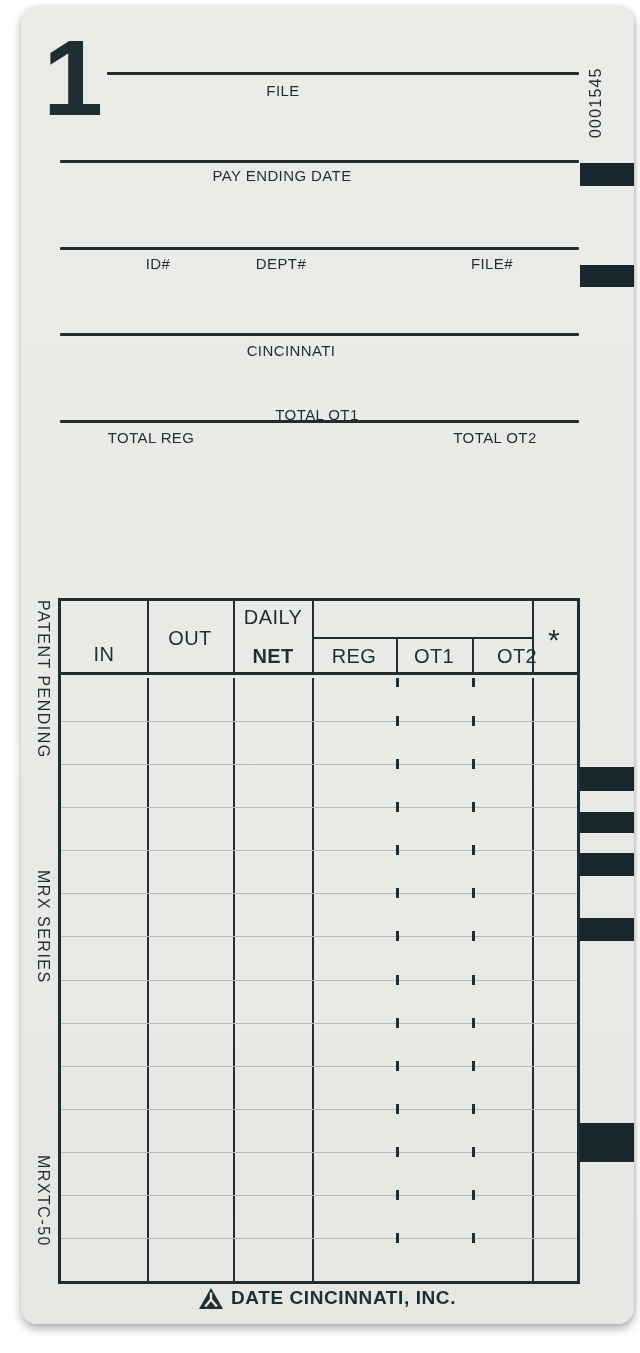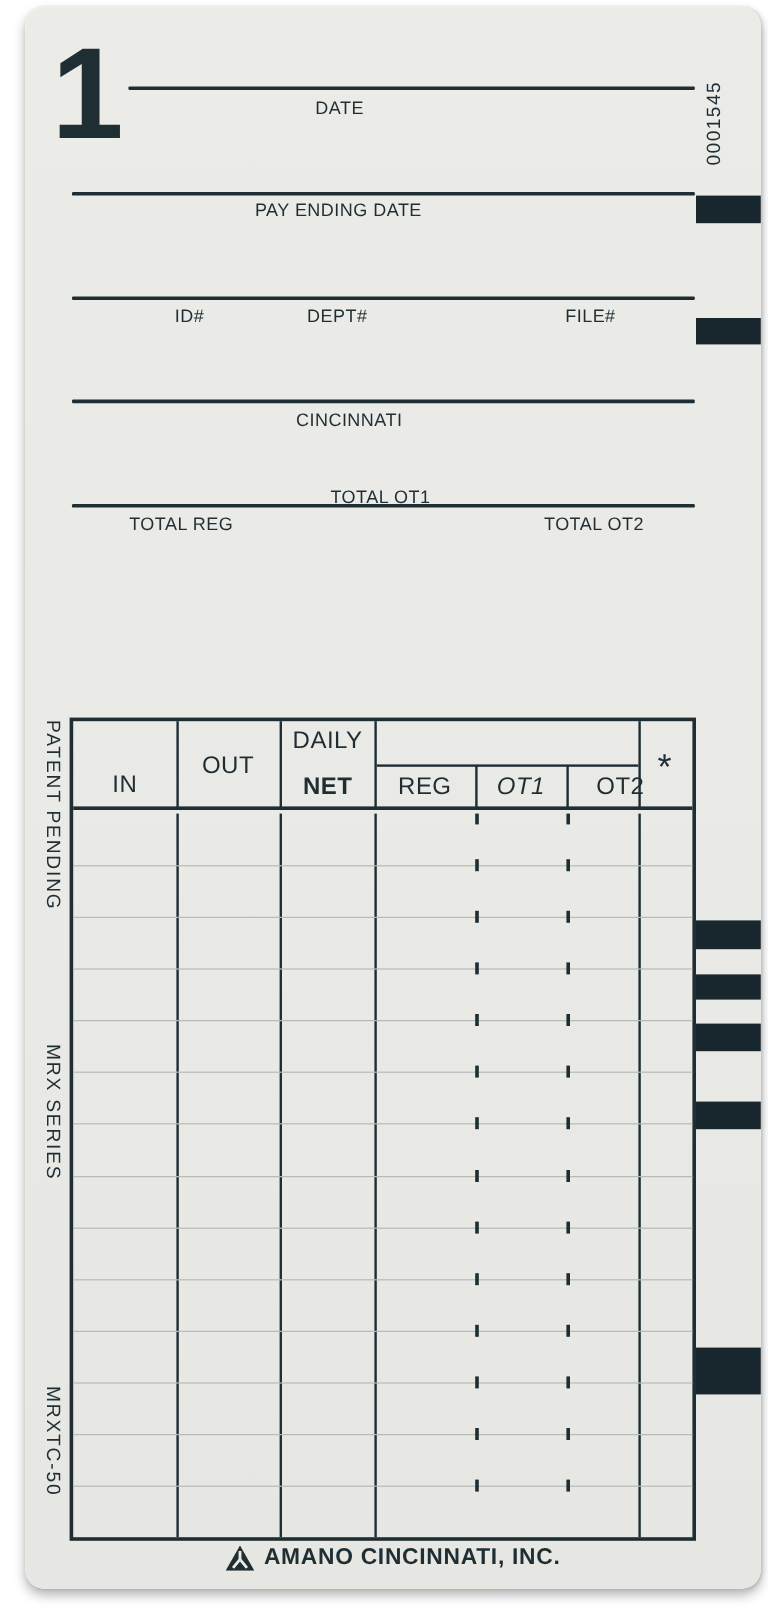--- a/index.html
+++ b/index.html
@@ -58,21 +58,21 @@
 <div class="stage">
   <div class="card">
 
     <div class="big-num">1</div>
 
     <div class="serial">
       <span>0001545</span>
     </div>
 
     <div class="hline" style="left:86px;top:66px;width:472px;"></div>
-    <div class="lbl" style="left:262px;top:76px;">DATE</div>
+    <div class="lbl" style="left:262px;top:76px;">FILE</div>
 
     <div class="hline" style="left:39px;top:154px;width:519px;"></div>
     <div class="lbl" style="left:261px;top:161px;">PAY ENDING DATE</div>
 
     <div class="hline" style="left:39px;top:241px;width:519px;"></div>
     <div class="lbl" style="left:137px;top:249px;">ID#</div>
     <div class="lbl" style="left:260px;top:249px;">DEPT#</div>
     <div class="lbl" style="left:471px;top:249px;">FILE#</div>
 
     <div class="hline" style="left:39px;top:327px;width:519px;"></div>
@@ -94,21 +94,21 @@
         <div class="vline" style="left:411px;top:37px;height:37px;"></div>
         <div class="vline" style="left:471px;"></div>
 
         <div class="abs" style="left:253px;top:36px;width:218px;height:2px;background:var(--ink);"></div>
 
         <div class="htxt" style="left:43px;top:26px;margin-top:16px;">IN</div>
         <div class="htxt" style="left:129px;top:26px;">OUT</div>
         <div class="htxt" style="left:212px;top:5px;">DAILY</div>
         <div class="htxt" style="left:212px;top:44px;font-weight:bold;">NET</div>
         <div class="htxt" style="left:293px;top:44px;">REG</div>
-        <div class="htxt" style="left:373px;top:44px;font-style:italic;">OT1</div>
+        <div class="htxt" style="left:373px;top:44px;">OT1</div>
         <div class="htxt" style="left:456px;top:44px;">OT2</div>
         <div class="htxt" style="left:493px;top:22px;font-size:30px;">*</div>
       </div>
 
       <div class="tbody">
 
         <div class="bvline" style="left:86px;"></div>
         <div class="bvline" style="left:172px;"></div>
         <div class="bvline" style="left:251px;"></div>
         <div class="bvline" style="left:471px;"></div>
@@ -168,17 +168,17 @@
     <div class="tmark" style="top:806px;height:21px;"></div>
     <div class="tmark" style="top:847px;height:23px;"></div>
     <div class="tmark" style="top:912px;height:23px;"></div>
     <div class="tmark" style="top:1117px;height:39px;"></div>
 
     <div class="footer">
       <svg class="logo" viewBox="0 0 24 21">
         <path d="M12 0 L24 21 L0 21 Z" fill="#1f2e33"></path>
         <path d="M12 4.5 L12 11.5 M12 11.5 L6.2 18.5 M12 11.5 L17.8 18.5" stroke="#e9e9e6" stroke-width="2.4" fill="none"></path>
       </svg>
-      <span class="company">AMANO CINCINNATI, INC.</span>
+      <span class="company">DATE CINCINNATI, INC.</span>
     </div>
 
   </div>
 </div>
 
 </body></html>

